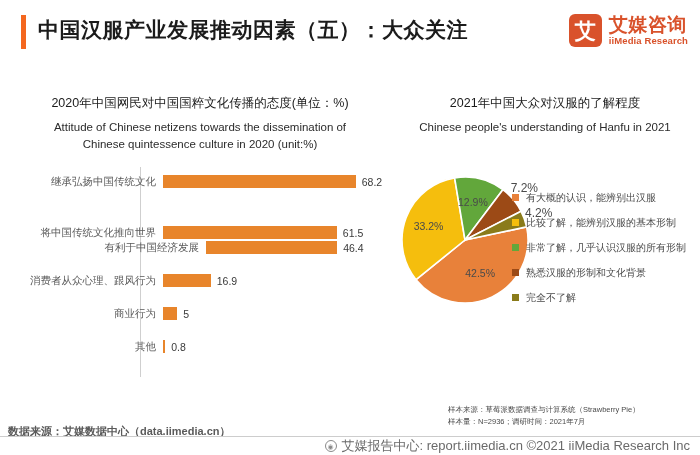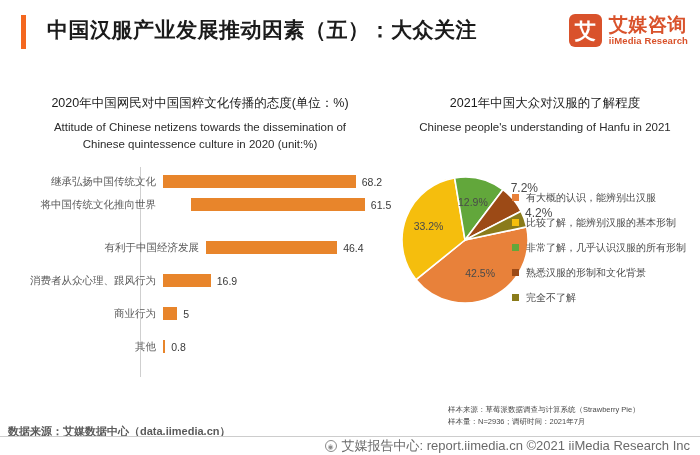--- a/index.html
+++ b/index.html
@@ -29,21 +29,20 @@
     background: #F4671F;
   }
   #header-title {
     position: absolute;
     left: 38px; top: 16px;
     font-size: 21px;
     font-weight: bold;
     color: #1b1b1b;
     letter-spacing: 0.5px;
     white-space: nowrap;
-    margin-left: 9px;
   }
   #brand-logo {
     position: absolute;
     right: 12px; top: 14px;
     display: flex;
     align-items: center;
     gap: 7px;
   }
   #brand-mark {
     width: 33px; height: 33px;
@@ -255,21 +254,21 @@
   <div id="bar-area">
     <div id="bar-axis"></div>
 
   <div class="bar-row" style="top: 8px;">
         <div class="bar-label">继承弘扬中国传统文化</div>
         <div class="bar-track">
           <div class="bar-fill" style="width: 192.779px; background: rgb(232, 133, 43);"></div>
           <div class="bar-value">68.2</div>
         </div>
       </div>
-      <div class="bar-row" style="top: 31px; gap: 28px;">
+      <div class="bar-row" style="top: 59px;">
         <div class="bar-label">将中国传统文化推向世界</div>
         <div class="bar-track">
           <div class="bar-fill" style="width: 173.84px; background: rgb(232, 133, 43);"></div>
           <div class="bar-value">61.5</div>
         </div>
       </div>
       <div class="bar-row" style="top: 74px; margin-left: 43px;">
         <div class="bar-label">有利于中国经济发展</div>
         <div class="bar-track">
           <div class="bar-fill" style="width: 131.157px; background: rgb(232, 133, 43);"></div>

